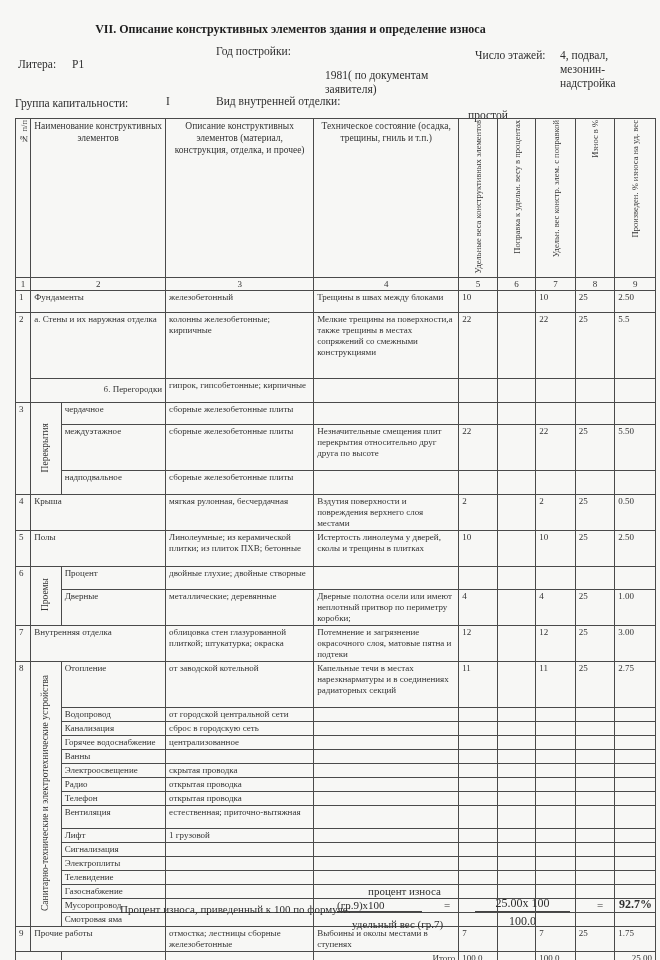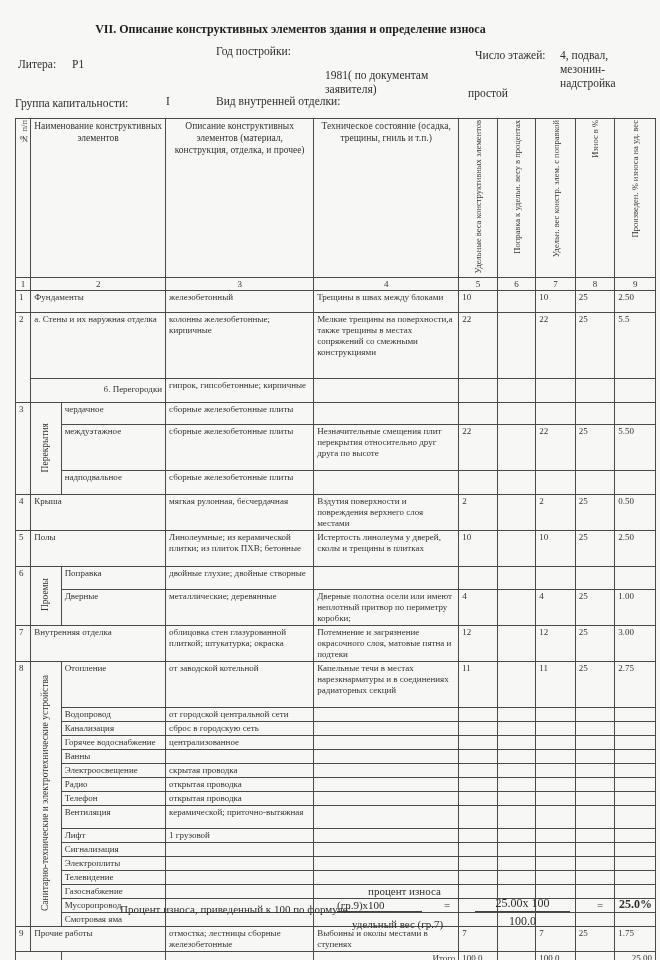--- a/index.html
+++ b/index.html
@@ -47,21 +47,21 @@
 
 <div class="meta" style="left:18px; top:57px;">Литера:</div>
 <div class="meta" style="left:72px; top:57px;">Р1</div>
 <div class="meta" style="left:216px; top:44px;">Год постройки:</div>
 <div class="meta" style="left:325px; top:52px; width:125px;margin-top:16px;">1981( по документам заявителя)</div>
 <div class="meta" style="left:475px; top:48px;">Число этажей:</div>
 <div class="meta" style="left:560px; top:48px; width:72px;">4, подвал, мезонин-надстройка</div>
 <div class="meta" style="left:15px; top:96px;">Группа капитальности:</div>
 <div class="meta" style="left:166px; top:94px;">I</div>
 <div class="meta" style="left:216px; top:94px;">Вид внутренней отделки:</div>
-<div class="meta" style="left:468px; top:86px;">простой</div>
+<div class="meta" style="left:468px; top:108px;">простой</div>
 
 <table class="main">
   <colgroup>
     <col style="width:15px">
       <col style="width:30px">
       <col style="width:103px">
       <col style="width:146px">
     <col style="width:143px">
       <col style="width:38px">
       <col style="width:38px">
@@ -181,21 +181,21 @@
     <td>10</td>
     <td></td>
     <td>10</td>
     <td>25</td>
     <td>2.50</td>
   </tr>
 
   <tr style="height:23px;">
     <td rowspan="2">6</td>
     <td rowspan="2" class="vcell"><span class="vtxt">Проемы</span></td>
-    <td>Поправка</td>
+    <td>Процент</td>
     <td>двойные глухие; двойные створные</td>
     <td></td>
         <td></td>
         <td></td>
         <td></td>
         <td></td>
         <td></td>
   </tr>
   <tr style="height:34px;">
     <td>Дверные</td>
@@ -297,21 +297,21 @@
         <td>открытая проводка</td>
         <td></td>
         <td></td>
         <td></td>
         <td></td>
         <td></td>
         <td></td>
       </tr>
   <tr style="height:23px;">
         <td>Вентиляция</td>
-        <td>керамической; приточно-вытяжная</td>
+        <td>естественная; приточно-вытяжная</td>
         <td></td>
         <td></td>
         <td></td>
         <td></td>
         <td></td>
         <td></td>
       </tr>
   <tr style="height:11px;">
         <td>Лифт</td>
         <td>1 грузовой</td>
@@ -410,13 +410,13 @@
   </table>
 
 <div class="formula" style="left:120px; top:903px;">Процент износа, приведенный к 100 по формуле:</div>
 <div class="formula" style="left:368px; top:885px;">процент износа</div>
 <div class="formula uline" style="left:337px; top:899px; width:85px;">(гр.9)х100</div>
 <div class="formula" style="left:352px; top:918px;">удельный вес (гр.7)</div>
 <div class="formula" style="left:444px; top:899px;">=</div>
 <div class="formula uline" style="left:475px; top:896px; width:95px; text-align:center; font-size:12px;">25.00х 100</div>
 <div class="formula" style="left:475px; top:914px; width:95px; text-align:center; font-size:12px;">100.0</div>
 <div class="formula" style="left:597px; top:899px;">=</div>
-<div class="formula" style="left:619px; top:897px; font-weight:bold; font-size:12px;">25.0%</div>
+<div class="formula" style="left:619px; top:897px; font-weight:bold; font-size:12px;">92.7%</div>
 
 </body></html>

